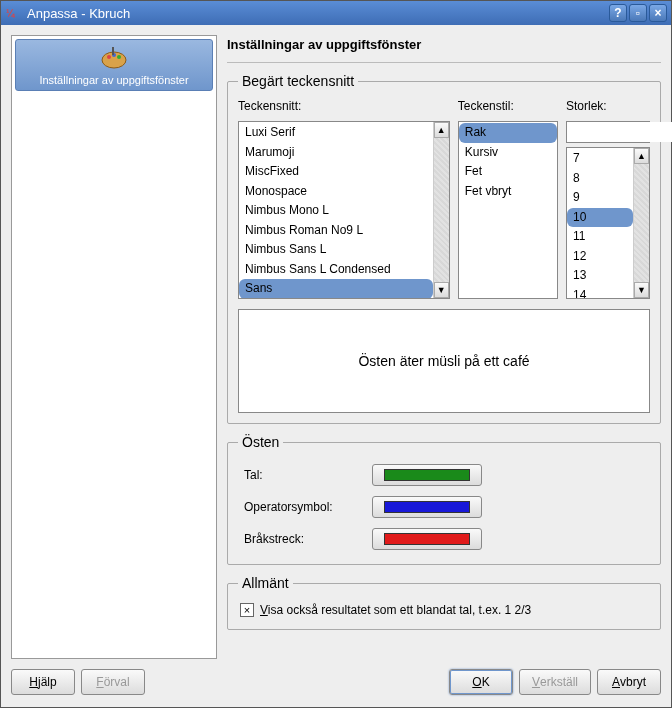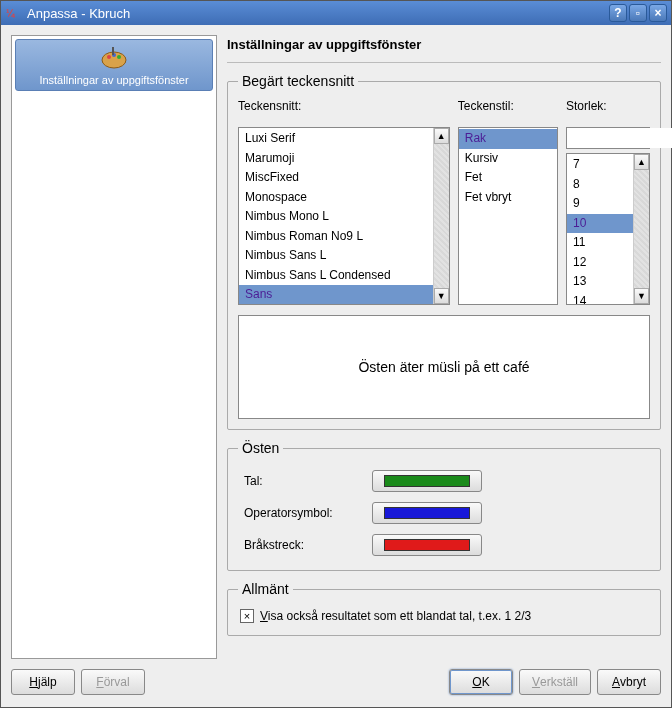--- a/index.html
+++ b/index.html
@@ -114,21 +114,21 @@
     display: flex;
     gap: 8px;
   }
   .font-col {
     display: flex;
     flex-direction: column;
   }
   .font-col.col1 { flex: 1.9; }
   .font-col.col2 { flex: 0.9; }
   .font-col.col3 { width: 84px; }
-  .col-label { margin-bottom: 14px; }
+  .col-label { margin-bottom: 8px; }
   .listbox {
     border: 1px solid #888;
     background: #fff;
     height: 178px;
     overflow: hidden;
     position: relative;
     font-size: 12px;
   }
   .listbox .scroll {
     position: absolute;
@@ -162,21 +162,22 @@
     padding: 1px 0;
   }
   .listbox .item {
     padding: 1px 6px;
     line-height: 17.5px;
     white-space: nowrap;
     cursor: pointer;
   }
   .listbox .item.selected {
     background: #6f96cc;
-    color: #4c1d95;
+    color: #000000;
+    border-radius: 6px;
   }
   .listbox.nosb .items { right: 0; }
   .size-input-wrap {
     display: flex;
     border: 1px solid #888;
     background: #fff;
     height: 22px;
     margin-bottom: 4px;
   }
   .size-input {

